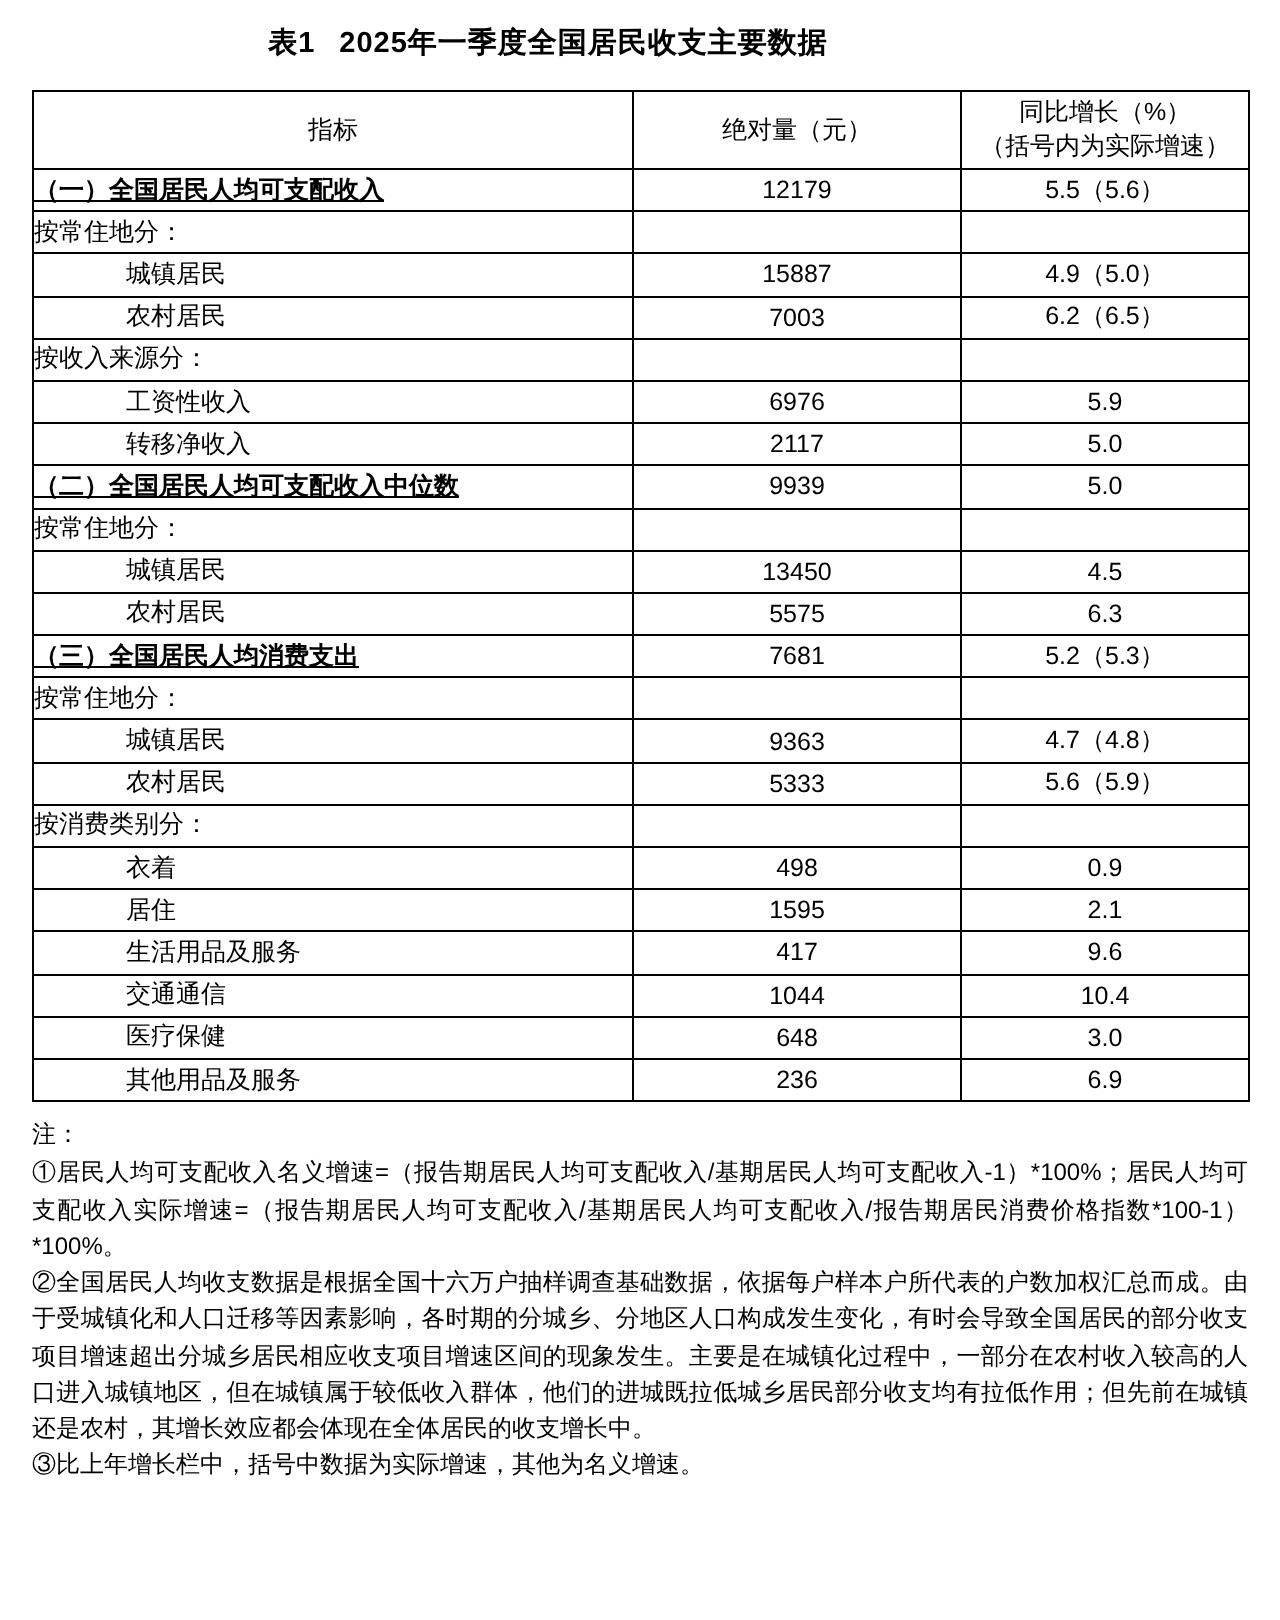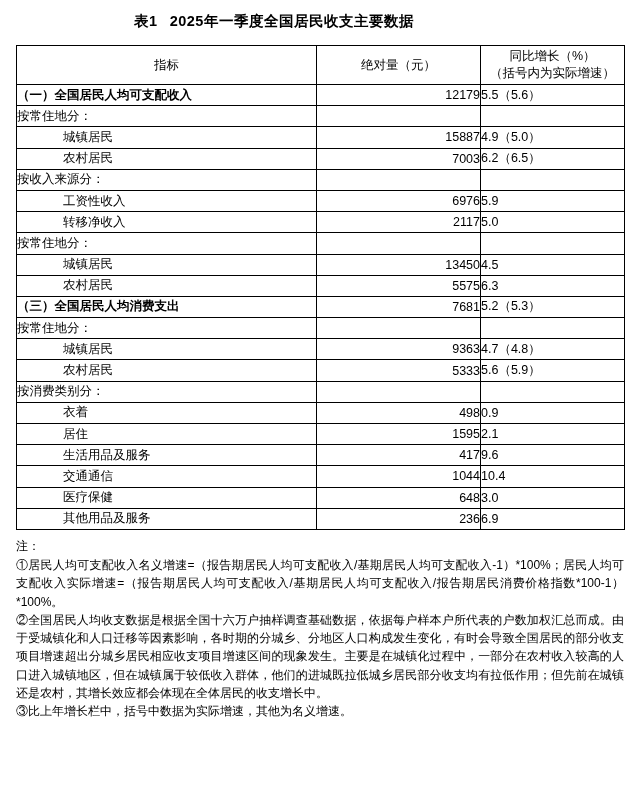--- a/index.html
+++ b/index.html
@@ -58,27 +58,27 @@
   .col-label { width: 300px; }
   .col-value { width: 164px; }
   .col-growth { width: 144px; }
 
   td.c-label {
     text-align: left;
     padding-left: 10px;
     white-space: nowrap;
   }
   td.c-label.indent-2 { padding-left: 46px; }
-  td.c-label.bold { font-weight: bold; }
+  td.c-label.bold { font-weight: bold; text-decoration: underline; }
   td.c-value {
-    text-align: right;
+    text-align: center;
     padding-right: 36px;
   }
   td.c-growth {
-    text-align: left;
+    text-align: center;
     padding-right: 26px;
   }
   .notes {
     margin-top: 7px;
     font-size: 12px;
     line-height: 1.52;
     text-align: justify;
     width: 608px;
   }
   .notes .note-head {
@@ -144,20 +144,25 @@
           <td class="c-label indent-2">工资性收入</td>
           <td class="c-value">6976</td>
           <td class="c-growth">5.9</td>
         </tr>
         <tr>
           <td class="c-label indent-2">转移净收入</td>
           <td class="c-value">2117</td>
           <td class="c-growth">5.0</td>
         </tr>
         <tr>
+          <td class="c-label indent-0 bold">（二）全国居民人均可支配收入中位数</td>
+          <td class="c-value">9939</td>
+          <td class="c-growth">5.0</td>
+        </tr>
+        <tr>
           <td class="c-label indent-0">按常住地分：</td>
           <td class="c-value"></td>
           <td class="c-growth"></td>
         </tr>
         <tr>
           <td class="c-label indent-2">城镇居民</td>
           <td class="c-value">13450</td>
           <td class="c-growth">4.5</td>
         </tr>
         <tr>

